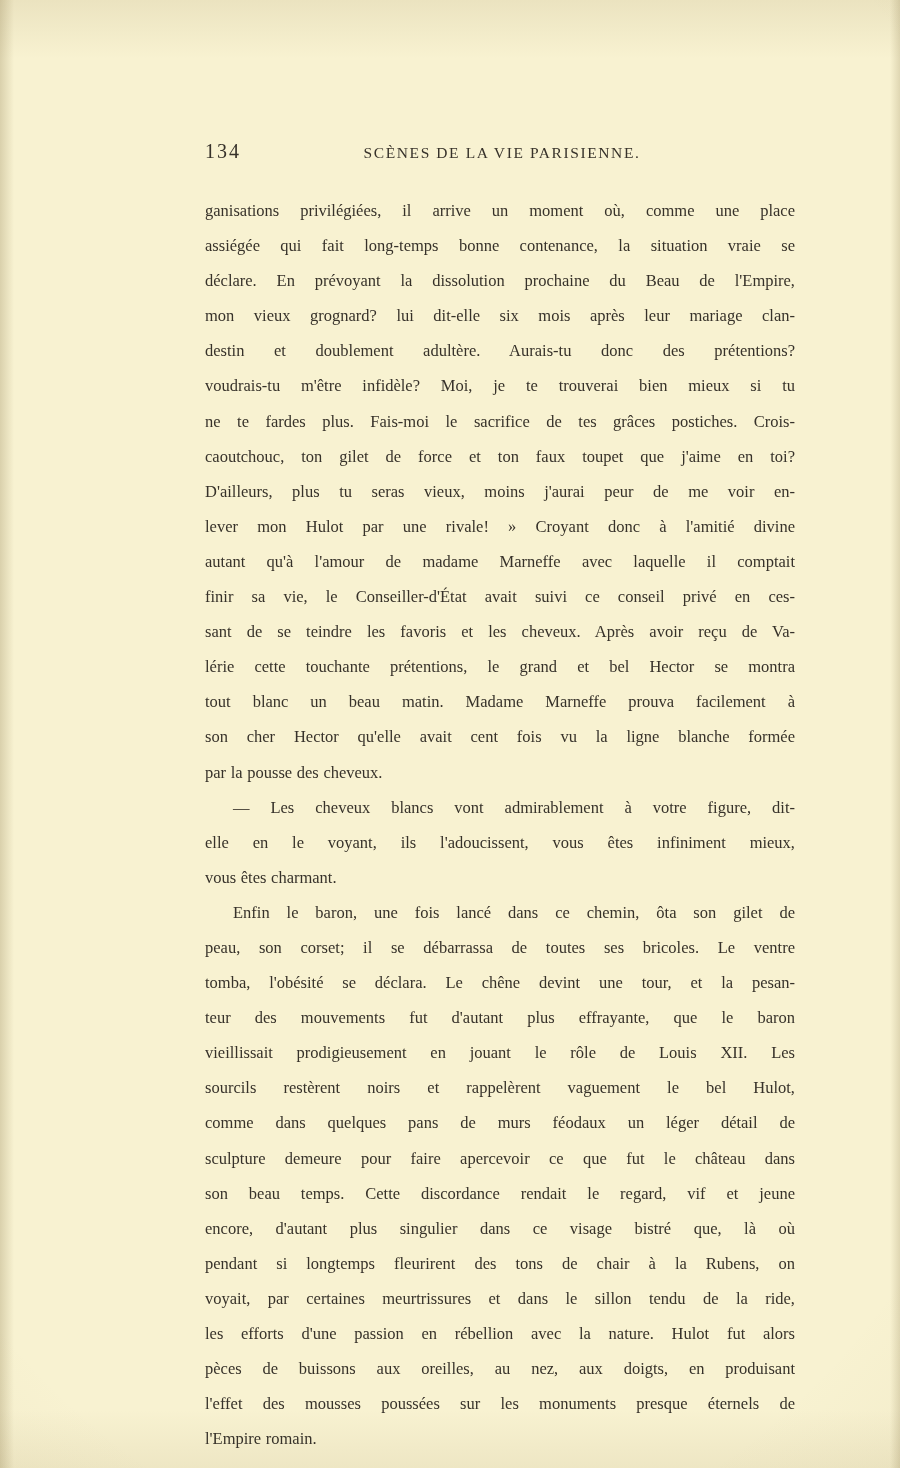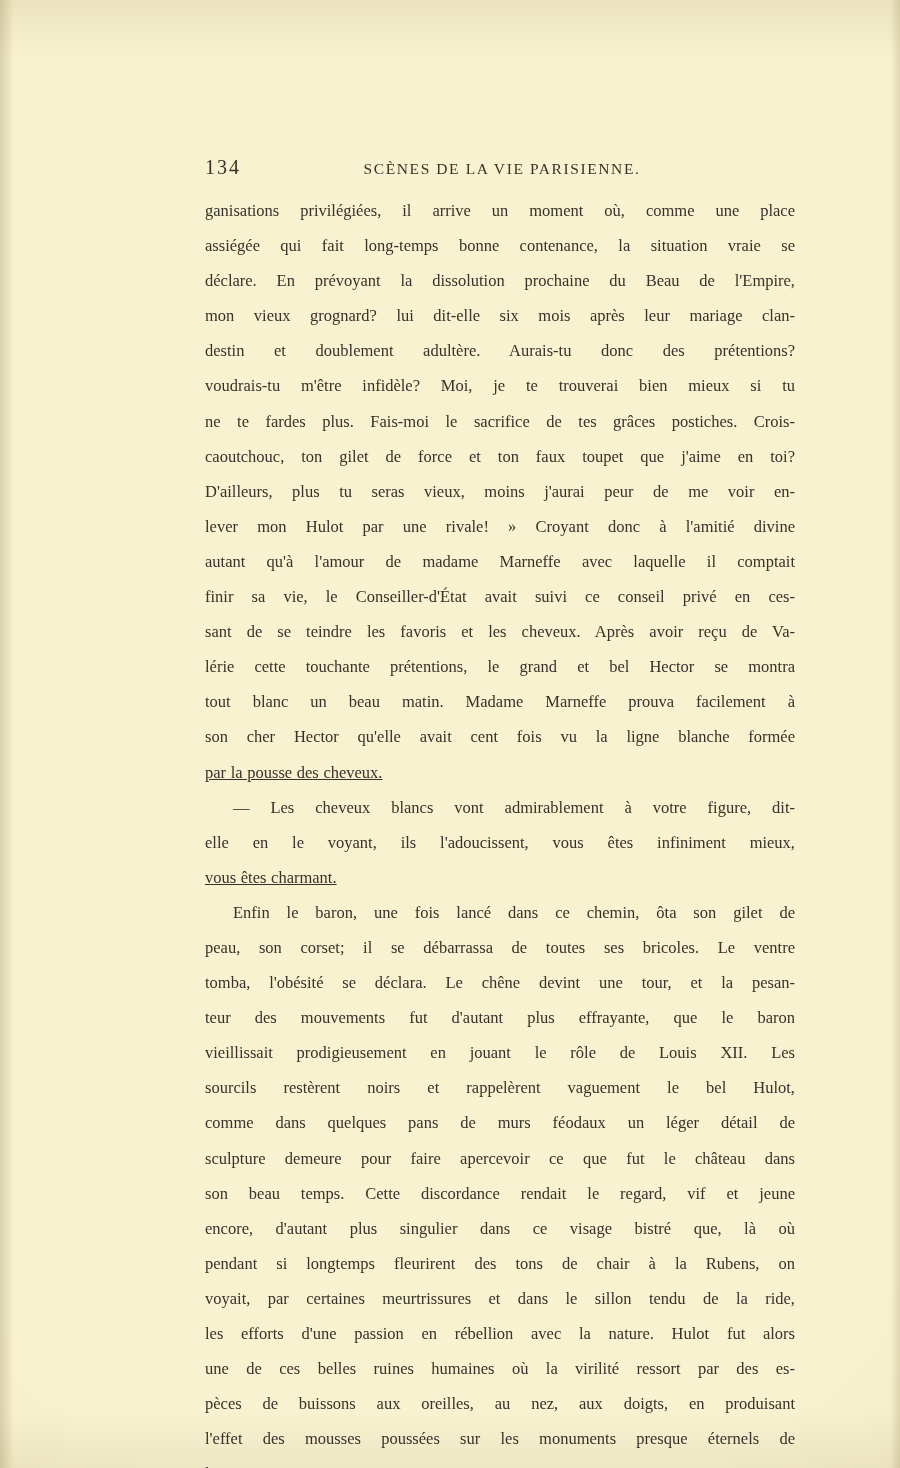--- a/index.html
+++ b/index.html
@@ -26,21 +26,21 @@
     background: linear-gradient(90deg, rgba(110,90,40,0.22), rgba(110,90,40,0));
   }
   .edge-right {
     position: absolute;
     right: 0; top: 0; bottom: 0;
     width: 10px;
     background: linear-gradient(270deg, rgba(110,90,40,0.18), rgba(110,90,40,0));
   }
   .header {
     position: absolute;
-    top: 156px;
+    top: 140px;
     left: 205px;
     width: 590px;
     display: flex;
     align-items: baseline;
   }
   .page-number {
     font-size: 20px;
     letter-spacing: 2px;
     min-width: 60px;
   }
@@ -61,21 +61,20 @@
     line-height: 27.1px;
   }
   .line {
     text-align: justify;
     text-align-last: justify;
     word-spacing: 0.5px;
     margin-top: 8px;
   }
   .line.last {
     text-align-last: left;
-    text-decoration: underline;
   }
   .line.indent {
     text-indent: 28px;
   }
 </style>
 </head>
 <body>
 
 <div class="page">
   <div class="edge-left"></div>
@@ -113,18 +112,17 @@
       <div class="line">teur des mouvements fut d'autant plus effrayante, que le baron</div>
       <div class="line">vieillissait prodigieusement en jouant le rôle de Louis XII. Les</div>
       <div class="line">sourcils restèrent noirs et rappelèrent vaguement le bel Hulot,</div>
       <div class="line">comme dans quelques pans de murs féodaux un léger détail de</div>
       <div class="line">sculpture demeure pour faire apercevoir ce que fut le château dans</div>
       <div class="line">son beau temps. Cette discordance rendait le regard, vif et jeune</div>
       <div class="line">encore, d'autant plus singulier dans ce visage bistré que, là où</div>
       <div class="line">pendant si longtemps fleurirent des tons de chair à la Rubens, on</div>
       <div class="line">voyait, par certaines meurtrissures et dans le sillon tendu de la ride,</div>
       <div class="line">les efforts d'une passion en rébellion avec la nature. Hulot fut alors</div>
-      <div class="line">une de ces belles ruines humaines où la virilité ressort par des es-</div>
       <div class="line">pèces de buissons aux oreilles, au nez, aux doigts, en produisant</div>
       <div class="line">l'effet des mousses poussées sur les monuments presque éternels de</div>
       <div class="line last">l'Empire romain.</div>
     </div>
 </div>
 
 </body></html>

